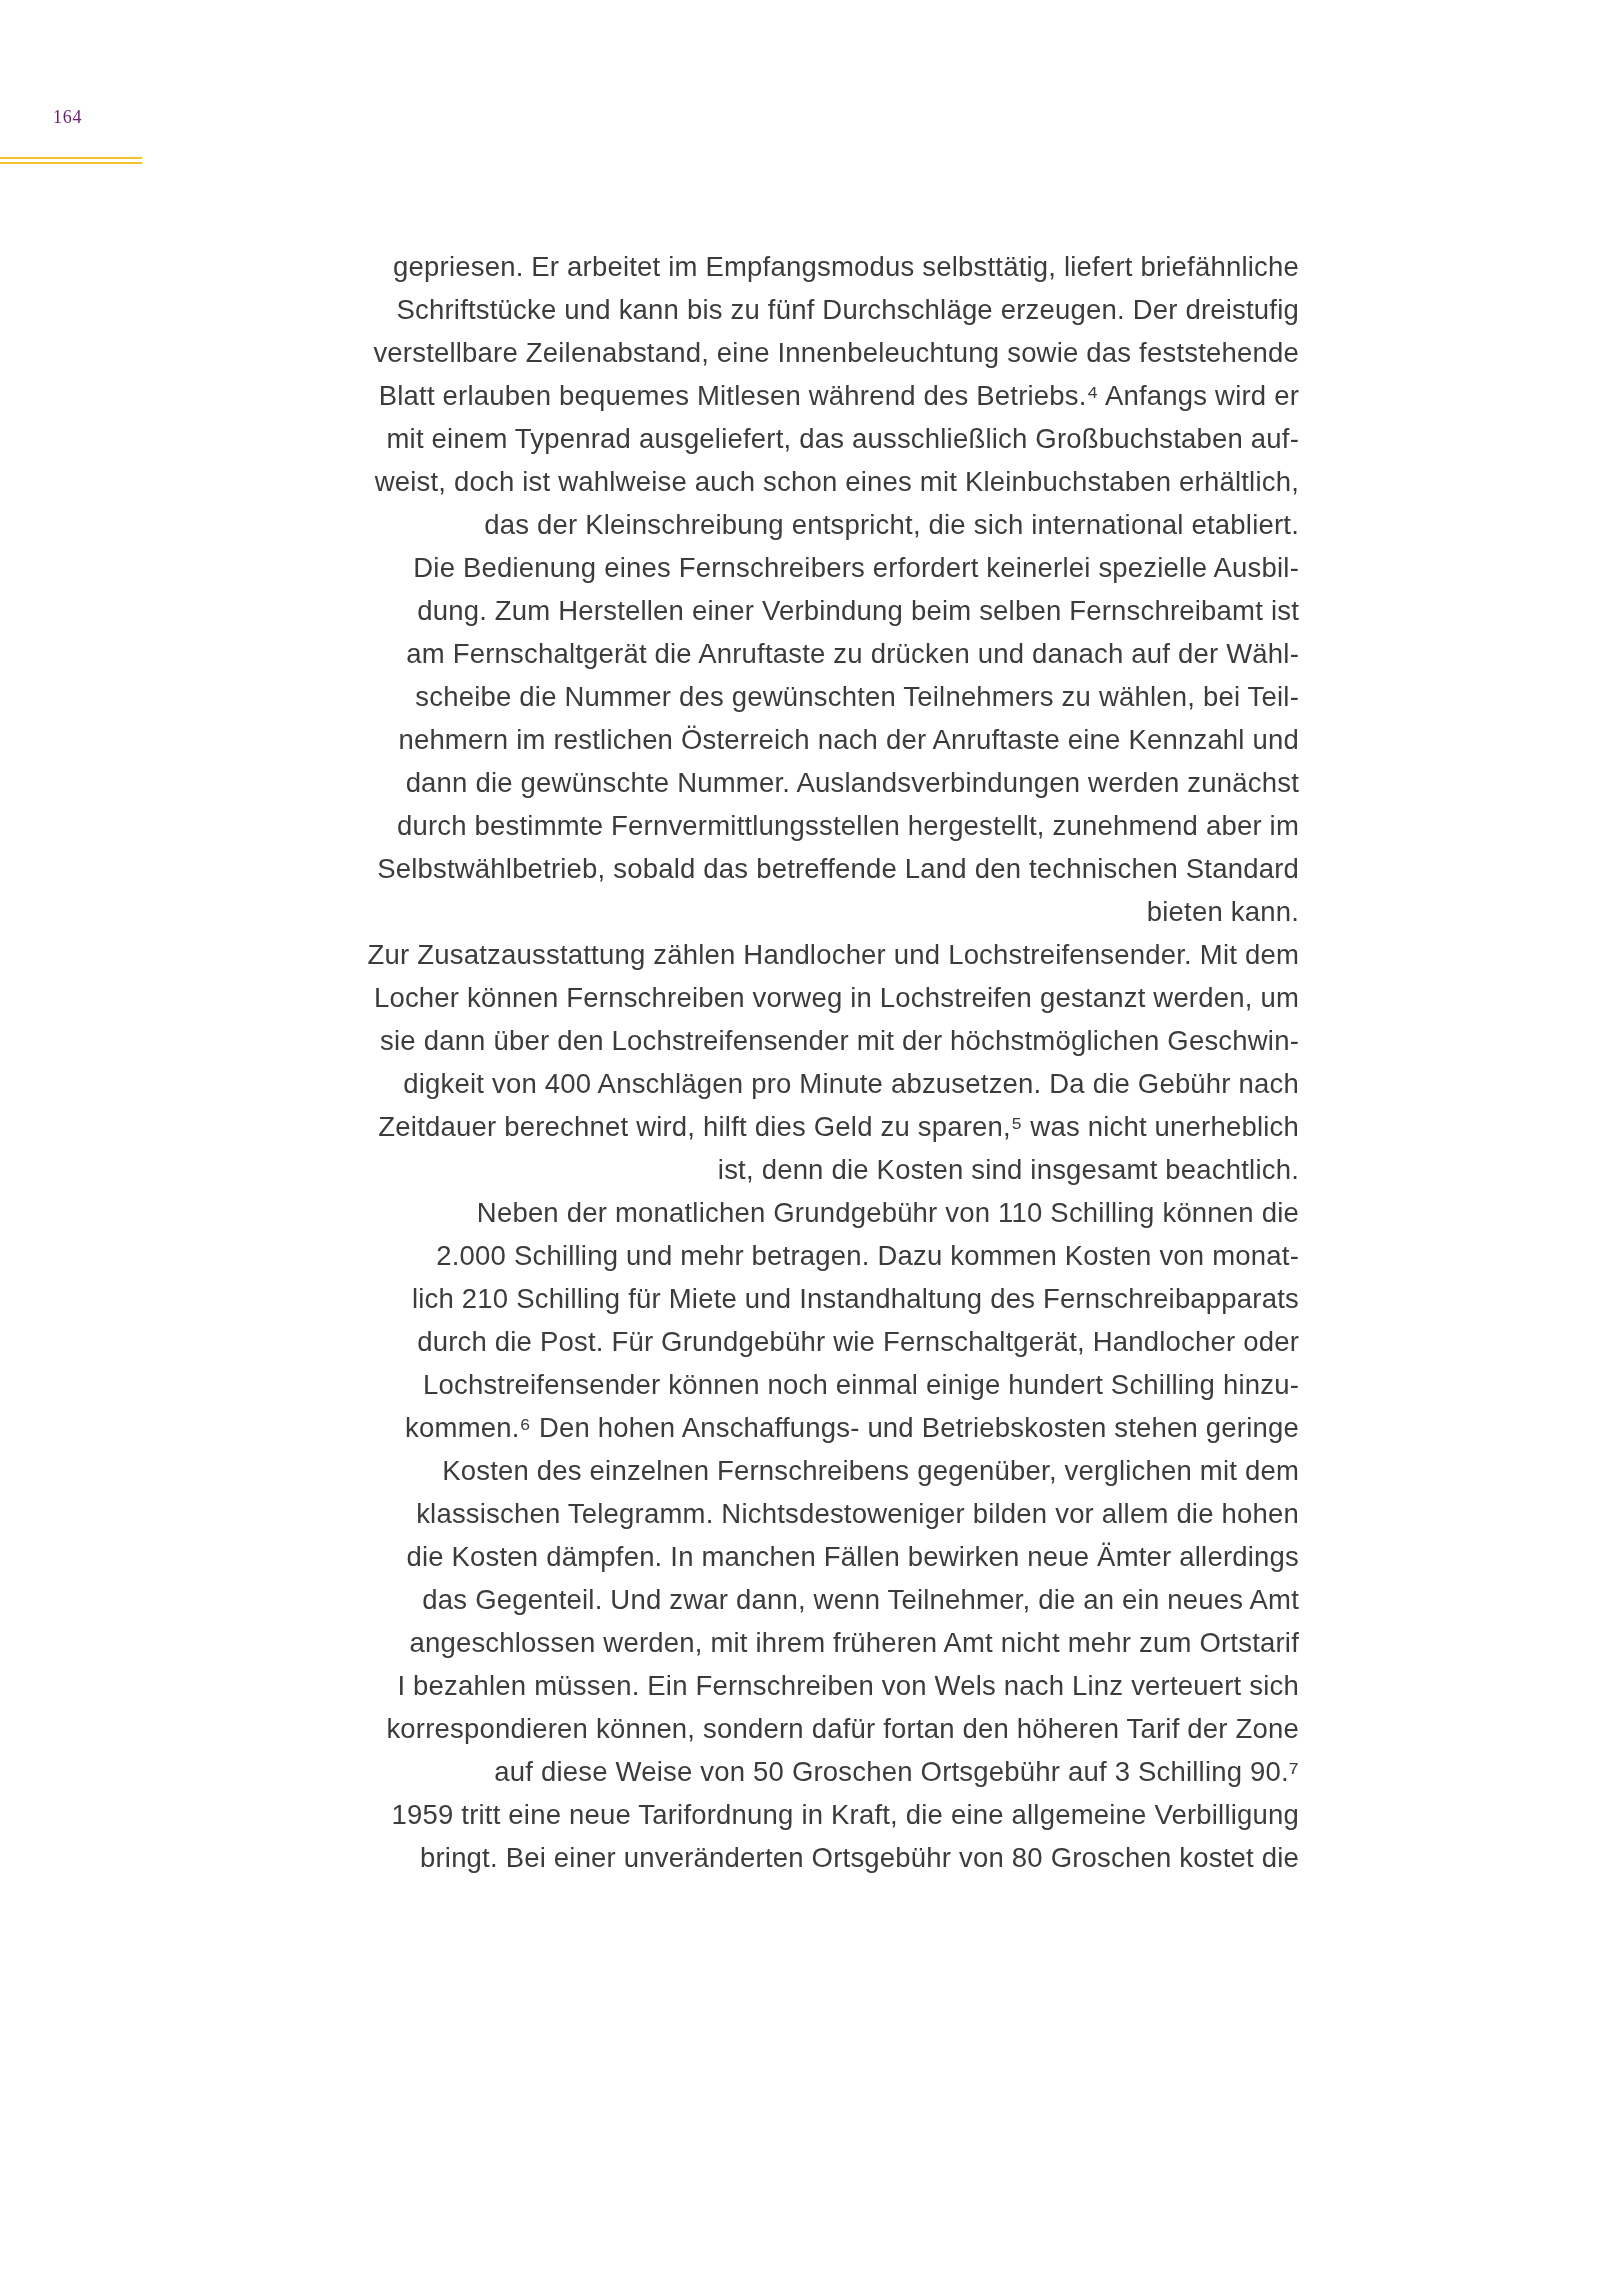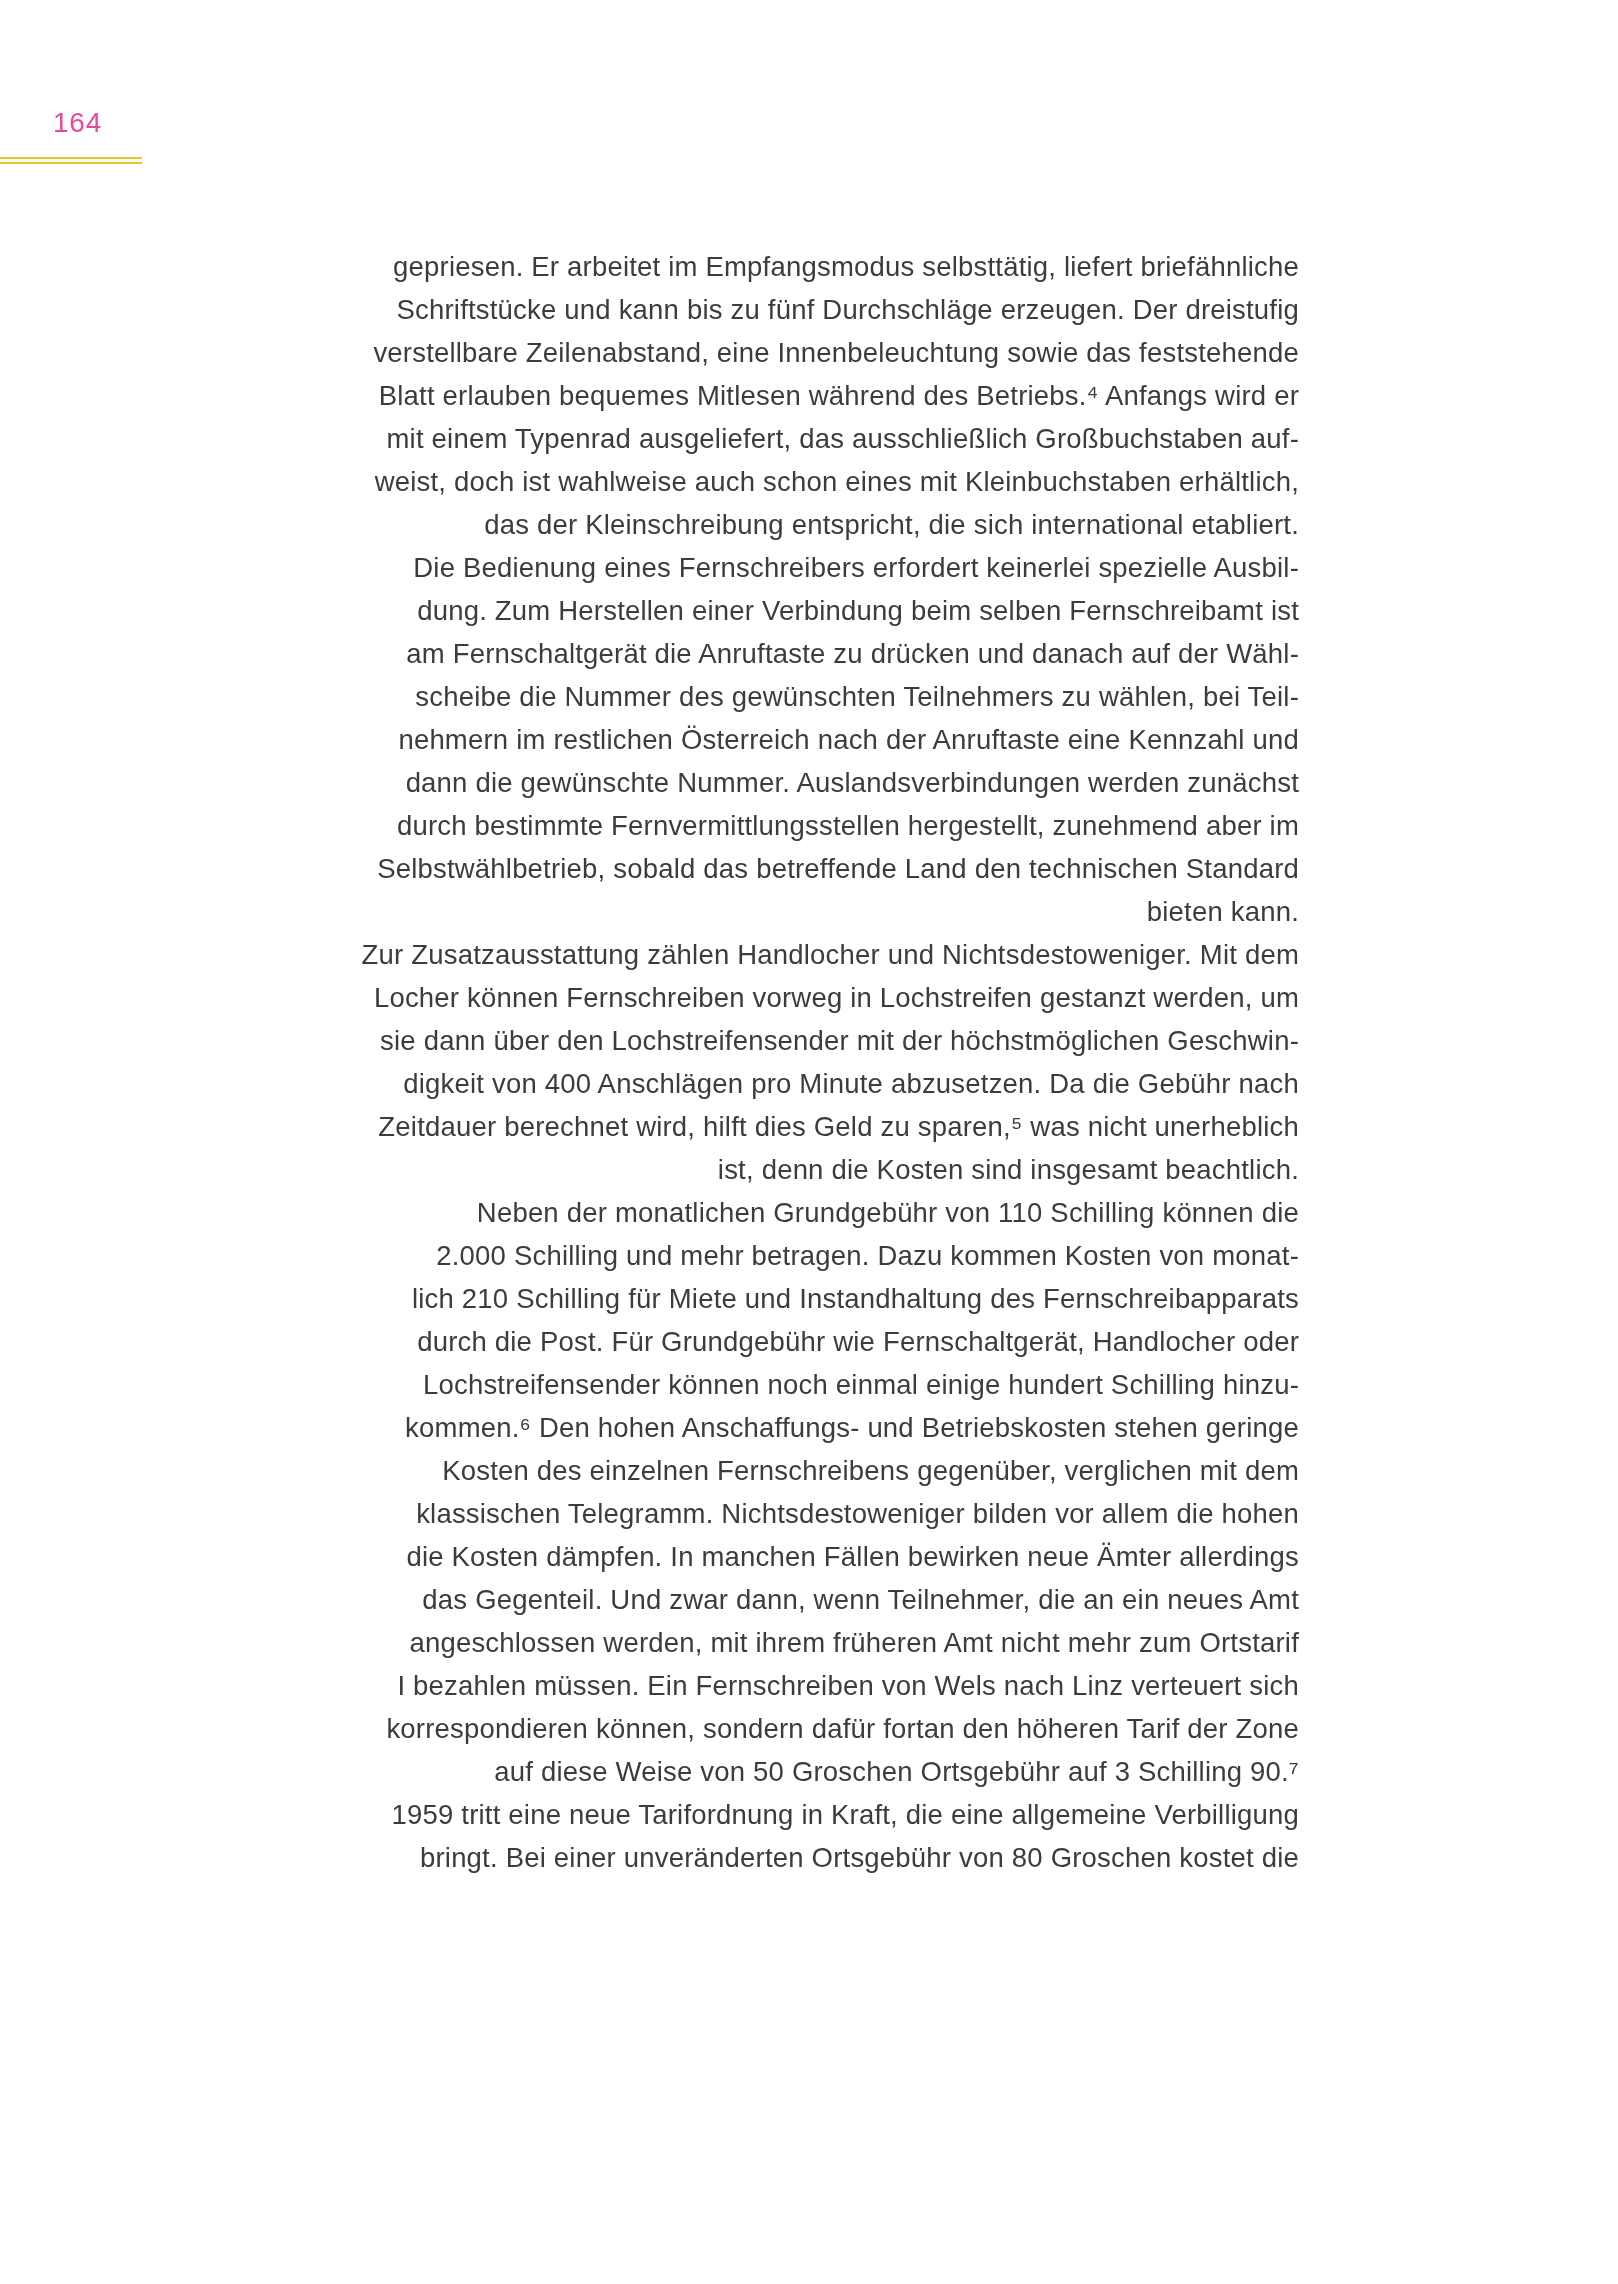--- a/index.html
+++ b/index.html
@@ -7,24 +7,25 @@
   body {
     position: relative;
     background: #ffffff;
     font-family: "Liberation Sans", sans-serif;
     overflow: hidden;
   }
   .page-number {
     position: absolute;
     left: 53px;
     top: 107px;
-    font-size: 28px;
+    font-size: 18px;
     font-weight: 400;
     letter-spacing: 0.8px;
-    color: #ec4899;
+    color: #701a75;
+    font-family: Liberation Serif, serif;
   }
   .header-rule {
     position: absolute;
     left: 0;
     top: 157px;
     width: 142px;
     height: 7.3px;
     border-top: 2.4px solid #F2C12E;
     border-bottom: 2.4px solid #F2C12E;
     background: transparent;
@@ -63,21 +64,21 @@
     <div class="text-line">das der Kleinschreibung entspricht, die sich international etabliert.</div>
     <div class="text-line">Die Bedienung eines Fernschreibers erfordert keinerlei spezielle Ausbil-</div>
     <div class="text-line">dung. Zum Herstellen einer Verbindung beim selben Fernschreibamt ist</div>
     <div class="text-line">am Fernschaltgerät die Anruftaste zu drücken und danach auf der Wähl-</div>
     <div class="text-line">scheibe die Nummer des gewünschten Teilnehmers zu wählen, bei Teil-</div>
     <div class="text-line">nehmern im restlichen Österreich nach der Anruftaste eine Kennzahl und</div>
     <div class="text-line">dann die gewünschte Nummer. Auslandsverbindungen werden zunächst</div>
     <div class="text-line">durch bestimmte Fernvermittlungsstellen hergestellt, zunehmend aber im</div>
     <div class="text-line">Selbstwählbetrieb, sobald das betreffende Land den technischen Standard</div>
     <div class="text-line">bieten kann.</div>
-    <div class="text-line">Zur Zusatzausstattung zählen Handlocher und Nichtsdestoweniger. Mit dem</div>
+    <div class="text-line">Zur Zusatzausstattung zählen Handlocher und Lochstreifensender. Mit dem</div>
     <div class="text-line">Locher können Fernschreiben vorweg in Lochstreifen gestanzt werden, um</div>
     <div class="text-line">sie dann über den Lochstreifensender mit der höchstmöglichen Geschwin-</div>
     <div class="text-line">digkeit von 400 Anschlägen pro Minute abzusetzen. Da die Gebühr nach</div>
     <div class="text-line">Zeitdauer berechnet wird, hilft dies Geld zu sparen,⁵ was nicht unerheblich</div>
     <div class="text-line">ist, denn die Kosten sind insgesamt beachtlich.</div>
     <div class="text-line">Neben der monatlichen Grundgebühr von 110 Schilling können die</div>
     <div class="text-line">2.000 Schilling und mehr betragen. Dazu kommen Kosten von monat-</div>
     <div class="text-line">lich 210 Schilling für Miete und Instandhaltung des Fernschreibapparats</div>
     <div class="text-line">durch die Post. Für Grundgebühr wie Fernschaltgerät, Handlocher oder</div>
     <div class="text-line">Lochstreifensender können noch einmal einige hundert Schilling hinzu-</div>

